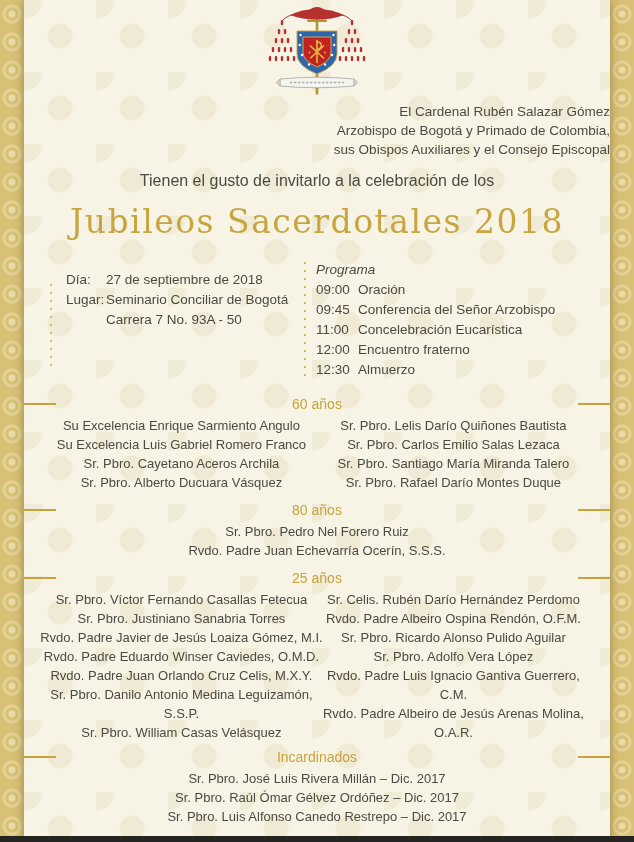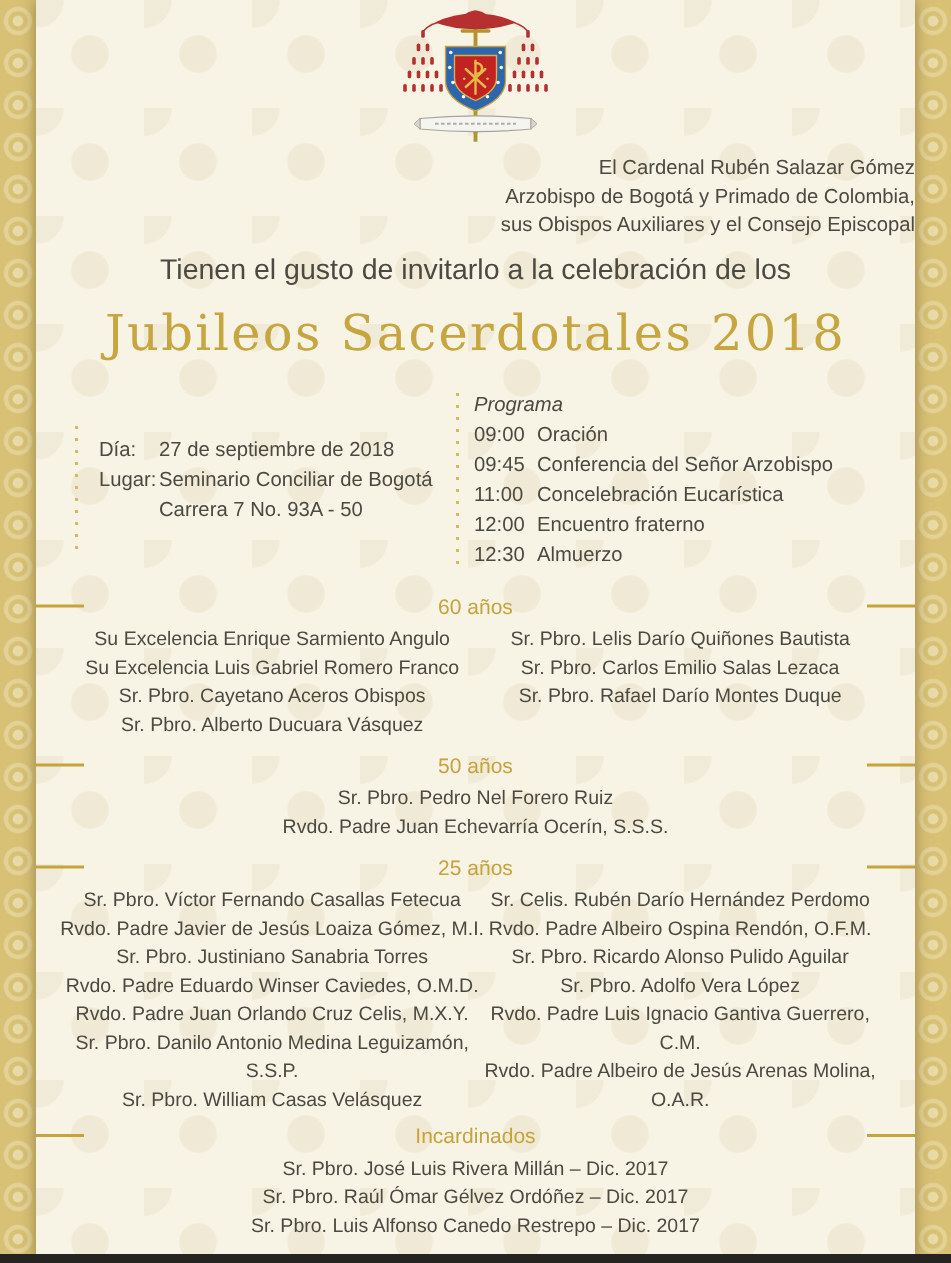--- a/index.html
+++ b/index.html
@@ -29,34 +29,34 @@
     background-size:72px 72px;
     box-shadow:0 0 9px rgba(90,70,30,0.5);
   }
   .bottom-strip{
     position:absolute;left:0;right:0;bottom:0;height:6px;
     background:#262420;z-index:6;
   }
   .crest-wrap{display:flex;justify-content:center;margin-top:2px;}
   .header-block{margin-top:6px;}
   .hline{text-align:right;font-size:13.5px;line-height:19px;}
-  .invite{text-align:center;font-size:19px;line-height:19px;margin-top:12px;}
+  .invite{text-align:center;font-size:16px;line-height:19px;margin-top:12px;}
   .script-title{
     text-align:center;margin-top:10px;height:44px;
     font-family:"DejaVu Serif", serif;font-size:33px;line-height:44px;
     color:#c7a53f;letter-spacing:1.5px;font-weight:400;
   }
   .info-row{display:flex;margin-top:16px;padding-left:26px;align-items:flex-start;}
   .dots{
     width:2px;
     background-image:repeating-linear-gradient(#d4ba62 0 2px, transparent 2px 8px);
   }
   .dots.d-left{height:82px;margin-top:24px;}
   .dots.d-right{height:114px;margin-top:2px;}
-  .event-block{margin-top:30px;padding-left:14px;width:238px;}
+  .event-block{margin-top:10px;padding-left:14px;width:238px;}
   .ev-row{display:flex;font-size:13.5px;line-height:20px;}
   .ev-label{width:40px;flex:0 0 40px;}
   .programa-block{padding-left:10px;}
   .prog-title{font-size:13.5px;line-height:20px;font-style:italic;}
   .prog-row{display:flex;font-size:13.5px;line-height:20px;}
   .prog-time{width:42px;flex:0 0 42px;}
   .section-heading{
     display:flex;align-items:center;justify-content:space-between;
     color:#c6a33c;font-size:14px;line-height:20px;height:20px;
   }
@@ -223,50 +223,51 @@
 
   <div class="section-heading mt60">
     <span class="rule l"></span>
     <span>60 años</span>
     <span class="rule r"></span>
   </div>
   <div class="two-col">
     <div class="col-l">
       <div class="name">Su Excelencia Enrique Sarmiento Angulo</div>
       <div class="name">Su Excelencia Luis Gabriel Romero Franco</div>
-      <div class="name">Sr. Pbro. Cayetano Aceros Obispos</div>
+      <div class="name">Sr. Pbro. Cayetano Aceros Archila</div>
       <div class="name">Sr. Pbro. Alberto Ducuara Vásquez</div>
     </div>
     <div class="col-r">
       <div class="name">Sr. Pbro. Lelis Darío Quiñones Bautista</div>
       <div class="name">Sr. Pbro. Carlos Emilio Salas Lezaca</div>
+      <div class="name">Sr. Pbro. Santiago María Miranda Talero</div>
       <div class="name">Sr. Pbro. Rafael Darío Montes Duque</div>
     </div>
   </div>
 
   <div class="section-heading mt50">
     <span class="rule l"></span>
-    <span>50 años</span>
+    <span>80 años</span>
     <span class="rule r"></span>
   </div>
   <div class="center-list">
     <div class="name">Sr. Pbro. Pedro Nel Forero Ruiz</div>
     <div class="name">Rvdo. Padre Juan Echevarría Ocerín, S.S.S.</div>
   </div>
 
   <div class="section-heading mt25">
     <span class="rule l"></span>
     <span>25 años</span>
     <span class="rule r"></span>
   </div>
   <div class="two-col">
     <div class="col-l">
       <div class="name">Sr. Pbro. Víctor Fernando Casallas Fetecua</div>
+      <div class="name">Sr. Pbro. Justiniano Sanabria Torres</div>
       <div class="name">Rvdo. Padre Javier de Jesús Loaiza Gómez, M.I.</div>
-      <div class="name">Sr. Pbro. Justiniano Sanabria Torres</div>
       <div class="name">Rvdo. Padre Eduardo Winser Caviedes, O.M.D.</div>
       <div class="name">Rvdo. Padre Juan Orlando Cruz Celis, M.X.Y.</div>
       <div class="name">Sr. Pbro. Danilo Antonio Medina Leguizamón, S.S.P.</div>
       <div class="name">Sr. Pbro. William Casas Velásquez</div>
     </div>
     <div class="col-r">
       <div class="name">Sr. Celis. Rubén Darío Hernández Perdomo</div>
       <div class="name">Rvdo. Padre Albeiro Ospina Rendón, O.F.M.</div>
       <div class="name">Sr. Pbro. Ricardo Alonso Pulido Aguilar</div>
       <div class="name">Sr. Pbro. Adolfo Vera López</div>

